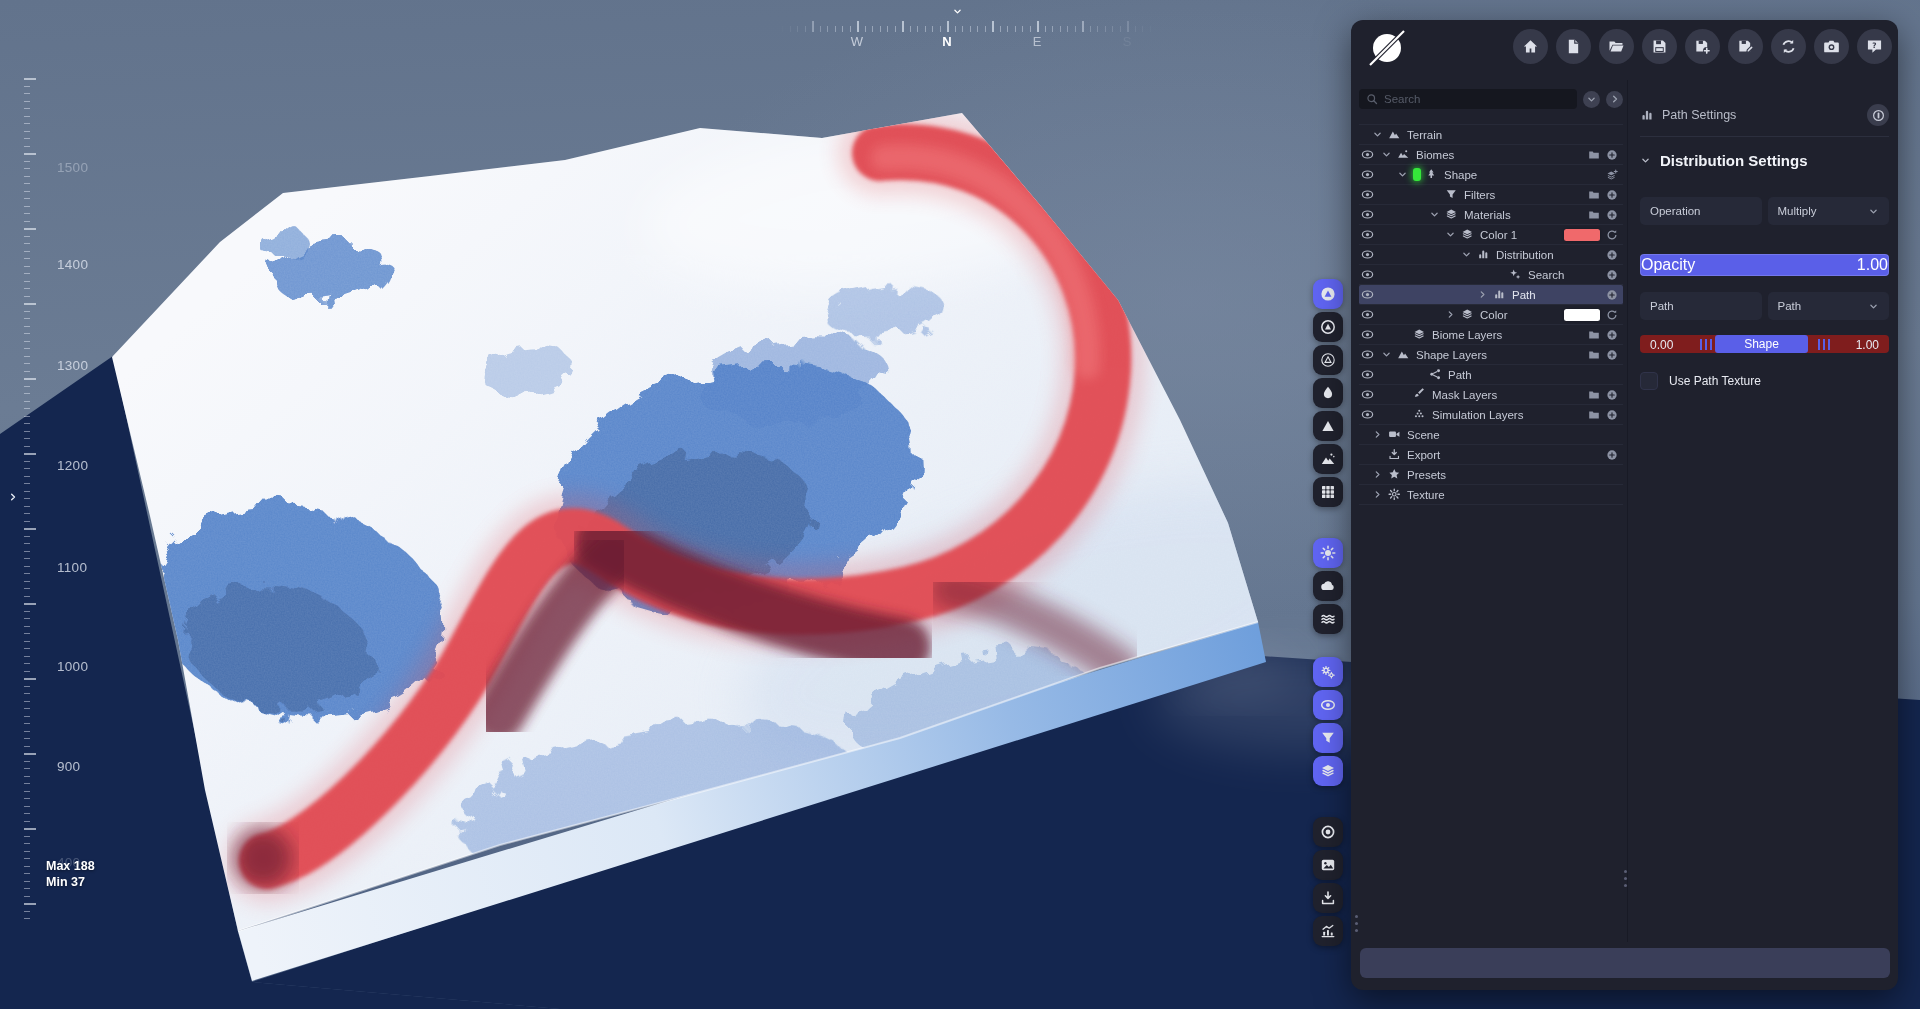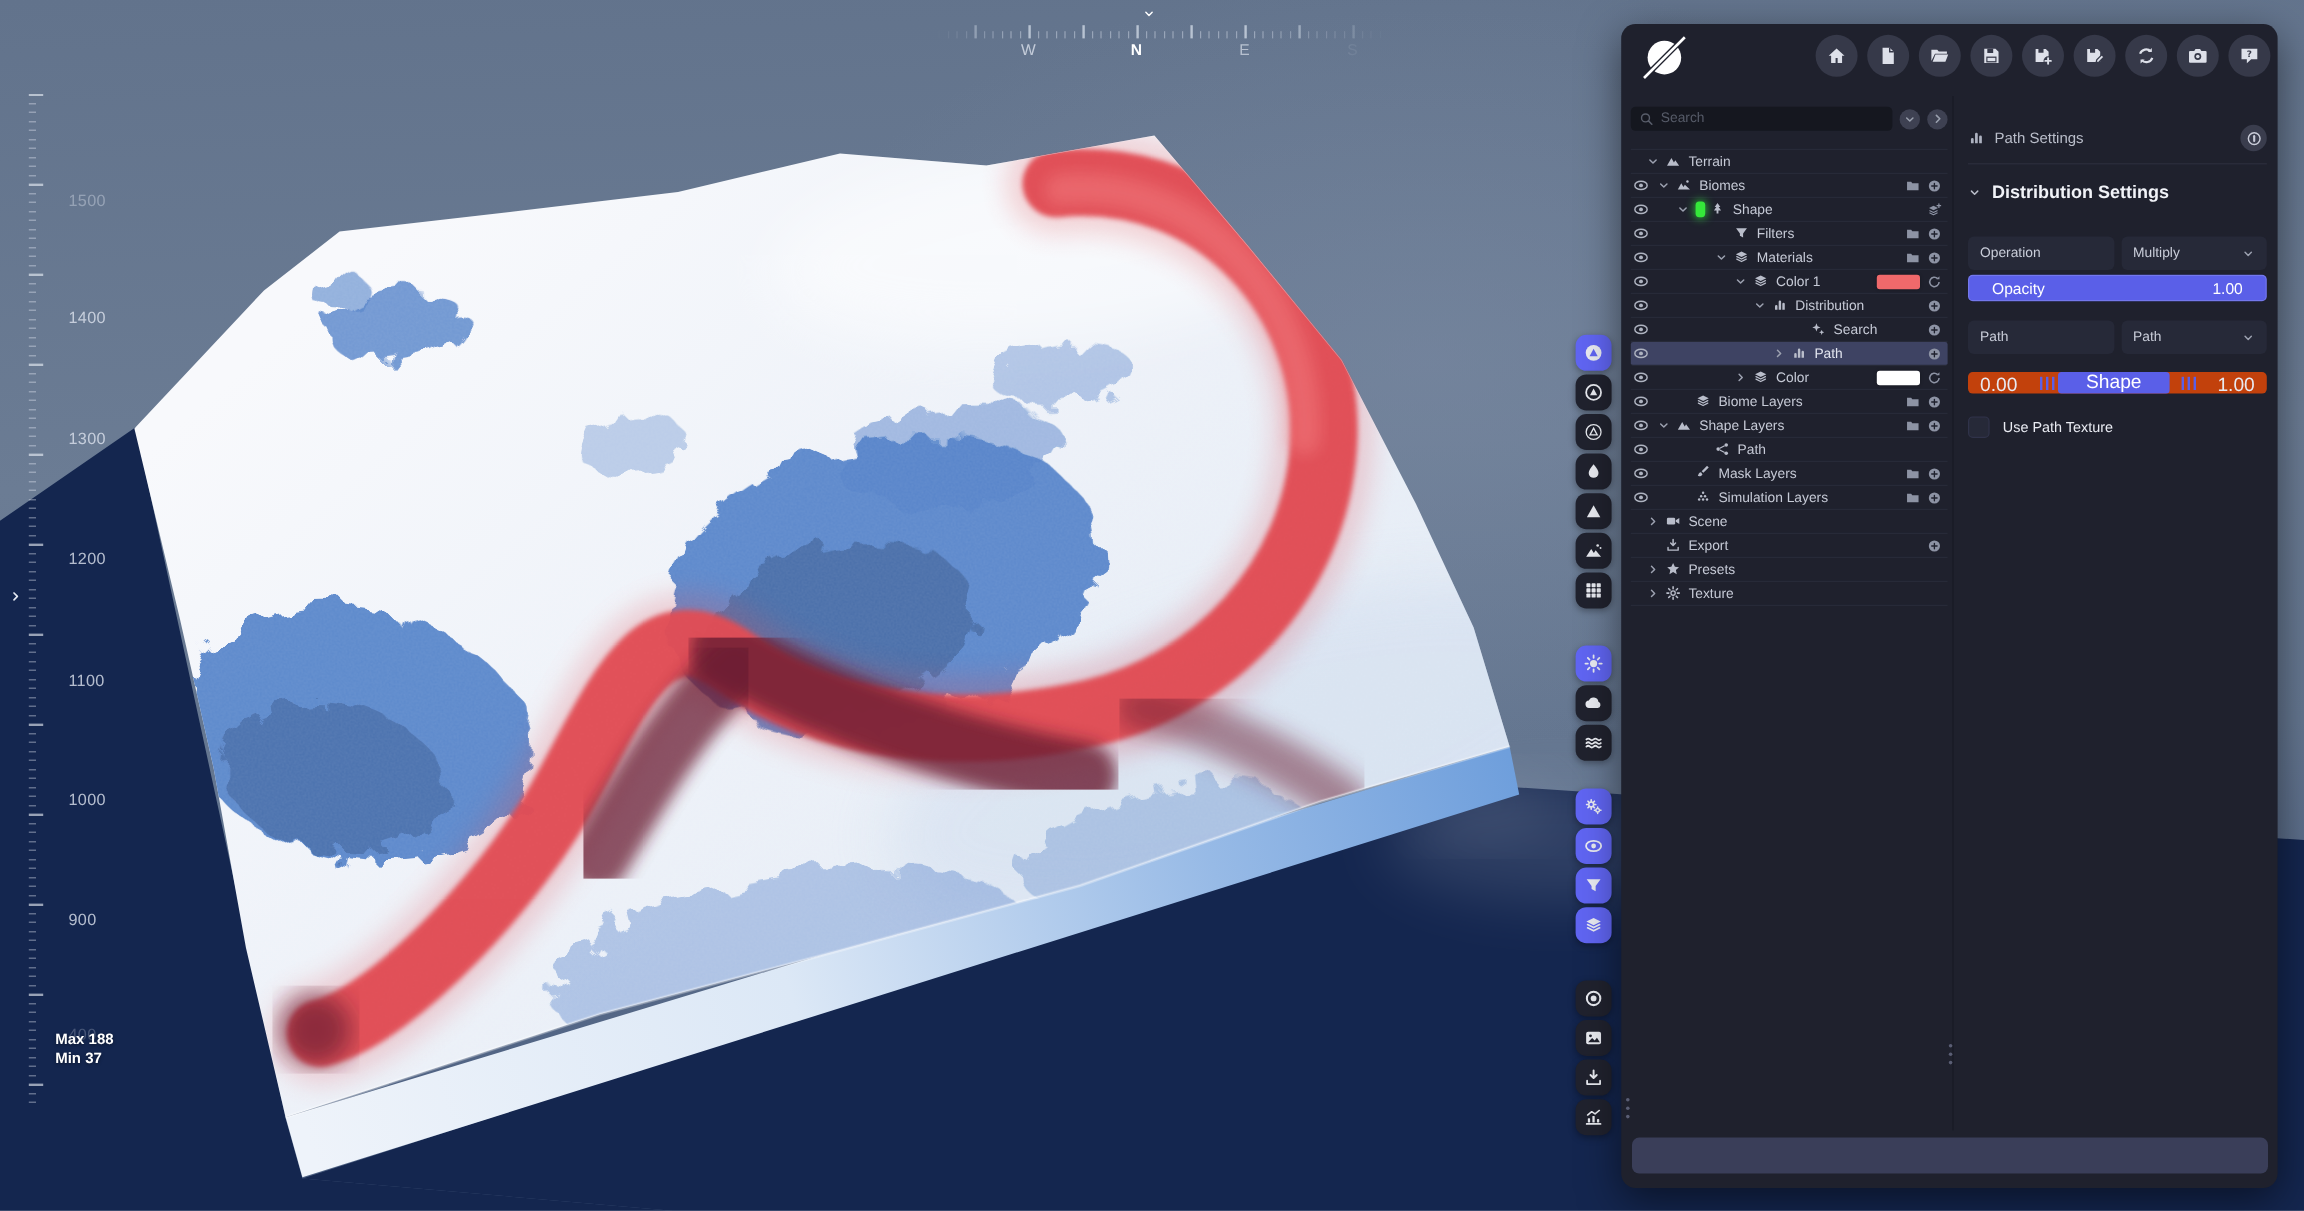--- a/index.html
+++ b/index.html
@@ -83,25 +83,25 @@
     display:flex;align-items:center;justify-content:center;cursor:pointer}
   .hr{height:1px;background:#2c2f3e;margin-top:10px}
   .section-head{display:flex;align-items:center;gap:9px;margin-top:15px;color:#f1f3f8;font-size:15px;font-weight:bold}
   .section-head .schev{color:#b9bdc9;display:flex}
   .field-row{display:flex;gap:6px;height:28px}
   .fr1{margin-top:28px}.fr2{margin-top:16px}
   .fbox{flex:1;background:#262938;border-radius:5px;display:flex;align-items:center;padding:0 10px;
     font-size:11.5px;color:#c9cdd9;min-width:0}
   .fbox.select{justify-content:space-between;cursor:pointer}
   .sel-chev{color:#9ba0af;display:flex}
-  .opacity-bar{margin-top:4px;height:22px;background:var(--accent);border-radius:4px;display:flex;
-    align-items:center;justify-content:space-between;padding:0 20px;color:#fff;font-size:13px;
+  .opacity-bar{margin-top:29px;height:22px;background:var(--accent);border-radius:4px;display:flex;
+    align-items:center;justify-content:space-between;padding:0 1px;color:#fff;font-size:16px;
     box-shadow:inset 0 0 0 1px rgba(255,255,255,.16);cursor:pointer}
-  .range-track{margin-top:15px;height:18px;background:#c2410c;border-radius:4px;position:relative;
-    font-size:16px;color:#e8eaf2;cursor:pointer}
+  .range-track{margin-top:15px;height:18px;background:#7f1d1d;border-radius:4px;position:relative;
+    font-size:12px;color:#e8eaf2;cursor:pointer}
   .rmin{position:absolute;left:10px;top:2.5px}
   .rmax{position:absolute;right:10px;top:2.5px}
   .range-pill{position:absolute;left:75px;width:93px;top:0;bottom:0;background:var(--accent);border-radius:3px;
     display:flex;align-items:center;justify-content:center;color:#fff}
   .handle{position:absolute;top:3.5px;width:2px;height:11px;background:var(--accent);
     box-shadow:5px 0 0 var(--accent),10px 0 0 var(--accent)}
   .h-left{left:60px}.h-right{left:178px}
   .check-row{margin-top:19px;display:flex;align-items:center;gap:11px;font-size:12px;color:#e9ebf2}
   .checkbox{width:18px;height:18px;background:#262938;border-radius:4px;border:1px solid #30334a;cursor:pointer;flex:none}
   .bottom-bar{position:absolute;left:9px;right:8px;bottom:12px;height:30px;background:#3a3e59;border-radius:6px;cursor:pointer}

